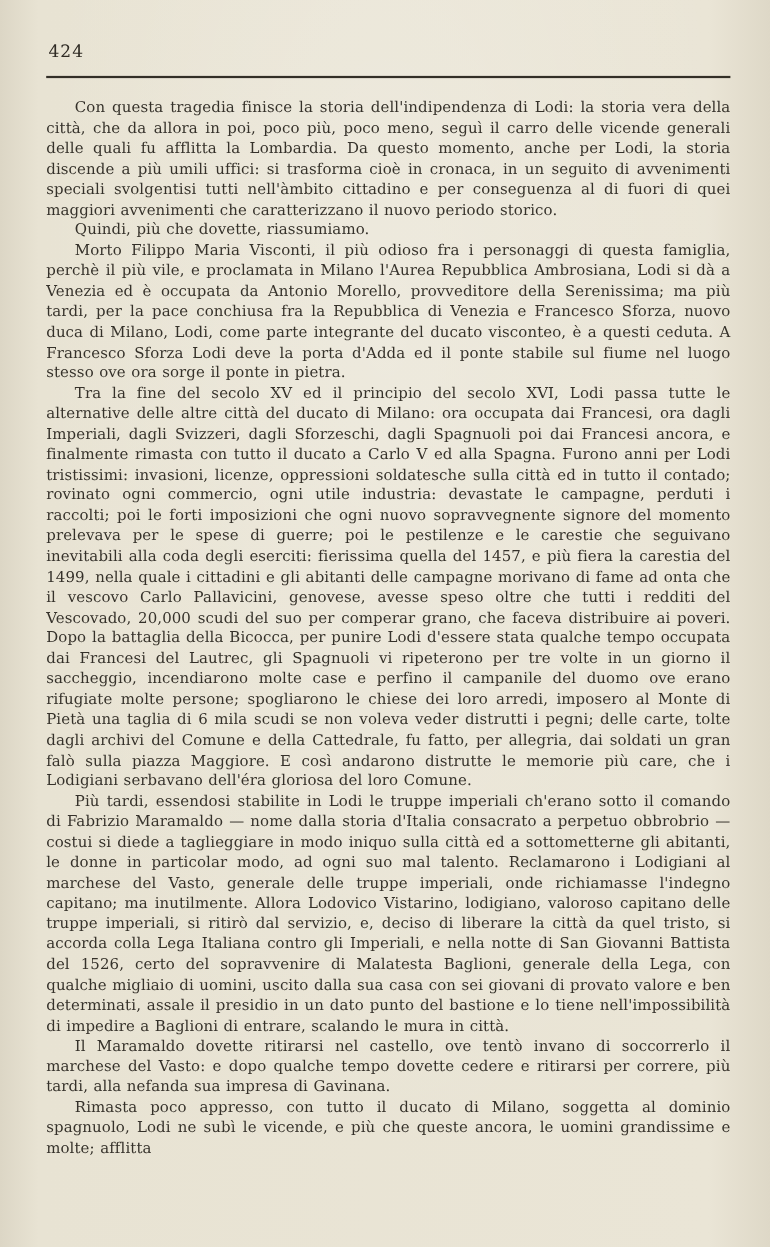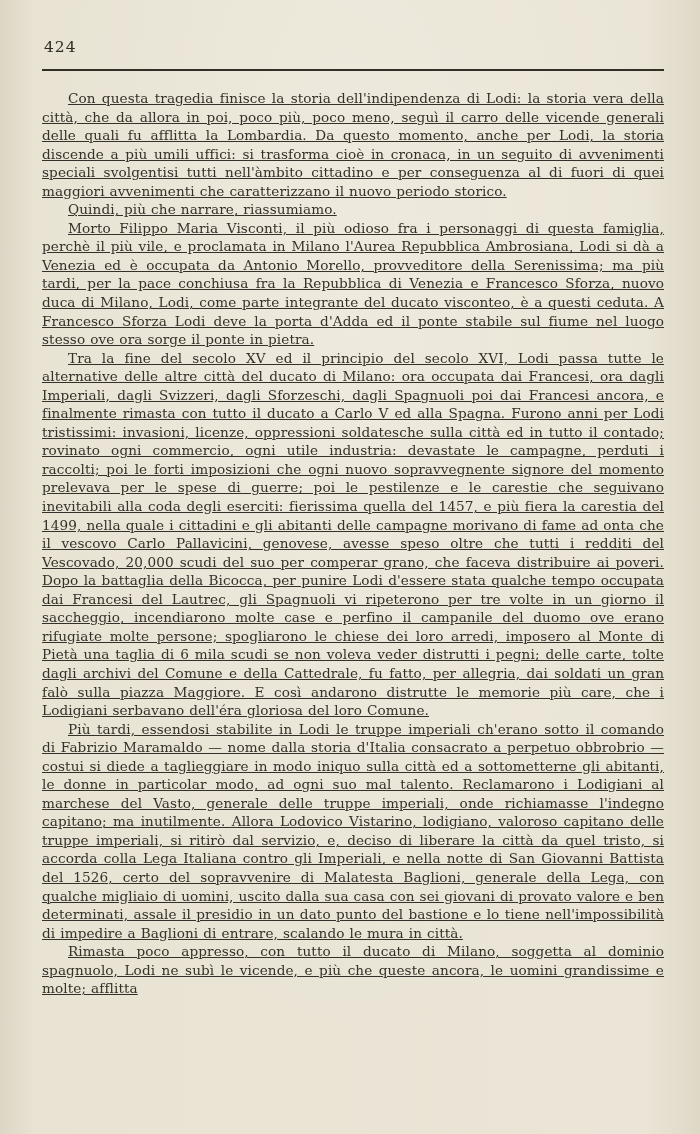--- a/index.html
+++ b/index.html
@@ -54,36 +54,36 @@
     margin-top: 18px;
     font-size: 13.6px;
     line-height: 18.55px;
     text-align: justify;
     letter-spacing: 0.1px;
     word-spacing: 0.04em;
   }
   .page-body p {
     margin: 0;
     text-indent: 26px;
-    text-decoration: underline;
   }
 </style>
 </head>
 <body>
 
 <div class="page">
 
   <header class="page-header">
     <span class="page-number">424</span>
   </header>
 
   <hr class="header-rule">
 
   <main class="page-body">
     <p>Con questa tragedia finisce la storia dell'indipendenza di Lodi: la storia vera della città, che da allora in poi, poco più, poco meno, seguì il carro delle vicende generali delle quali fu afflitta la Lombardia. Da questo momento, anche per Lodi, la storia discende a più umili uffici: si trasforma cioè in cronaca, in un seguito di avvenimenti speciali svolgentisi tutti nell'àmbito cittadino e per conseguenza al di fuori di quei maggiori avvenimenti che caratterizzano il nuovo periodo storico.</p>
-    <p>Quindi, più che narrare, riassumiamo.</p>
+    <p>Quindi, più che dovette, riassumiamo.</p>
     <p>Morto Filippo Maria Visconti, il più odioso fra i personaggi di questa famiglia, perchè il più vile, e proclamata in Milano l'Aurea Repubblica Ambrosiana, Lodi si dà a Venezia ed è occupata da Antonio Morello, provveditore della Serenissima; ma più tardi, per la pace conchiusa fra la Repubblica di Venezia e Francesco Sforza, nuovo duca di Milano, Lodi, come parte integrante del ducato visconteo, è a questi ceduta. A Francesco Sforza Lodi deve la porta d'Adda ed il ponte stabile sul fiume nel luogo stesso ove ora sorge il ponte in pietra.</p>
     <p>Tra la fine del secolo XV ed il principio del secolo XVI, Lodi passa tutte le alternative delle altre città del ducato di Milano: ora occupata dai Francesi, ora dagli Imperiali, dagli Svizzeri, dagli Sforzeschi, dagli Spagnuoli poi dai Francesi ancora, e finalmente rimasta con tutto il ducato a Carlo V ed alla Spagna. Furono anni per Lodi tristissimi: invasioni, licenze, oppressioni soldatesche sulla città ed in tutto il contado; rovinato ogni commercio, ogni utile industria: devastate le campagne, perduti i raccolti; poi le forti imposizioni che ogni nuovo sopravvegnente signore del momento prelevava per le spese di guerre; poi le pestilenze e le carestie che seguivano inevitabili alla coda degli eserciti: fierissima quella del 1457, e più fiera la carestia del 1499, nella quale i cittadini e gli abitanti delle campagne morivano di fame ad onta che il vescovo Carlo Pallavicini, genovese, avesse speso oltre che tutti i redditi del Vescovado, 20,000 scudi del suo per comperar grano, che faceva distribuire ai poveri. Dopo la battaglia della Bicocca, per punire Lodi d'essere stata qualche tempo occupata dai Francesi del Lautrec, gli Spagnuoli vi ripeterono per tre volte in un giorno il saccheggio, incendiarono molte case e perfino il campanile del duomo ove erano rifugiate molte persone; spogliarono le chiese dei loro arredi, imposero al Monte di Pietà una taglia di 6 mila scudi se non voleva veder distrutti i pegni; delle carte, tolte dagli archivi del Comune e della Cattedrale, fu fatto, per allegria, dai soldati un gran falò sulla piazza Maggiore. E così andarono distrutte le memorie più care, che i Lodigiani serbavano dell'éra gloriosa del loro Comune.</p>
     <p>Più tardi, essendosi stabilite in Lodi le truppe imperiali ch'erano sotto il comando di Fabrizio Maramaldo — nome dalla storia d'Italia consacrato a perpetuo obbrobrio — costui si diede a taglieggiare in modo iniquo sulla città ed a sottometterne gli abitanti, le donne in particolar modo, ad ogni suo mal talento. Reclamarono i Lodigiani al marchese del Vasto, generale delle truppe imperiali, onde richiamasse l'indegno capitano; ma inutilmente. Allora Lodovico Vistarino, lodigiano, valoroso capitano delle truppe imperiali, si ritirò dal servizio, e, deciso di liberare la città da quel tristo, si accorda colla Lega Italiana contro gli Imperiali, e nella notte di San Giovanni Battista del 1526, certo del sopravvenire di Malatesta Baglioni, generale della Lega, con qualche migliaio di uomini, uscito dalla sua casa con sei giovani di provato valore e ben determinati, assale il presidio in un dato punto del bastione e lo tiene nell'impossibilità di impedire a Baglioni di entrare, scalando le mura in città.</p>
+    <p>Il Maramaldo dovette ritirarsi nel castello, ove tentò invano di soccorrerlo il marchese del Vasto: e dopo qualche tempo dovette cedere e ritirarsi per correre, più tardi, alla nefanda sua impresa di Gavinana.</p>
     <p>Rimasta poco appresso, con tutto il ducato di Milano, soggetta al dominio spagnuolo, Lodi ne subì le vicende, e più che queste ancora, le uomini grandissime e molte; afflitta</p>
   </main>
 
 </div>
 
 </body></html>

